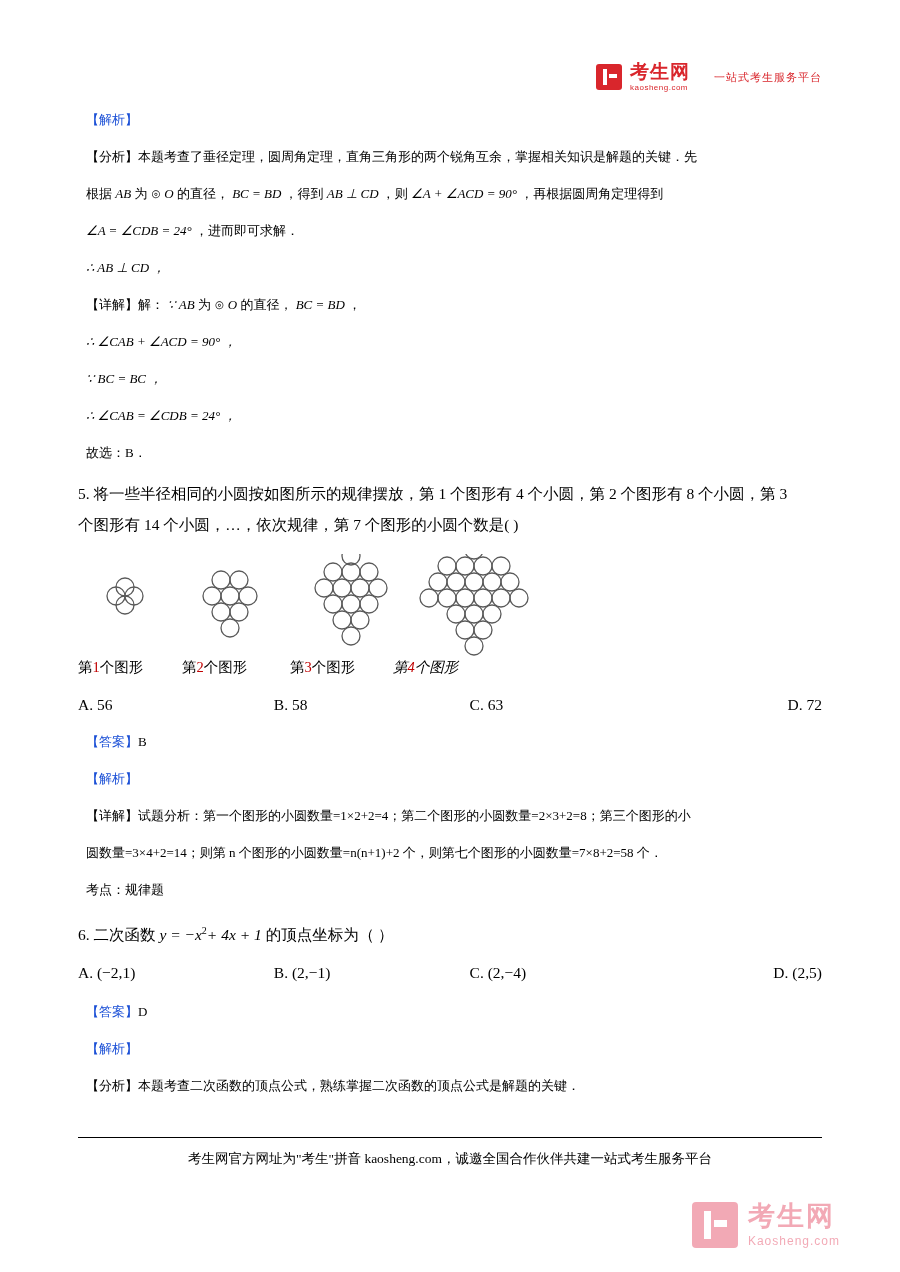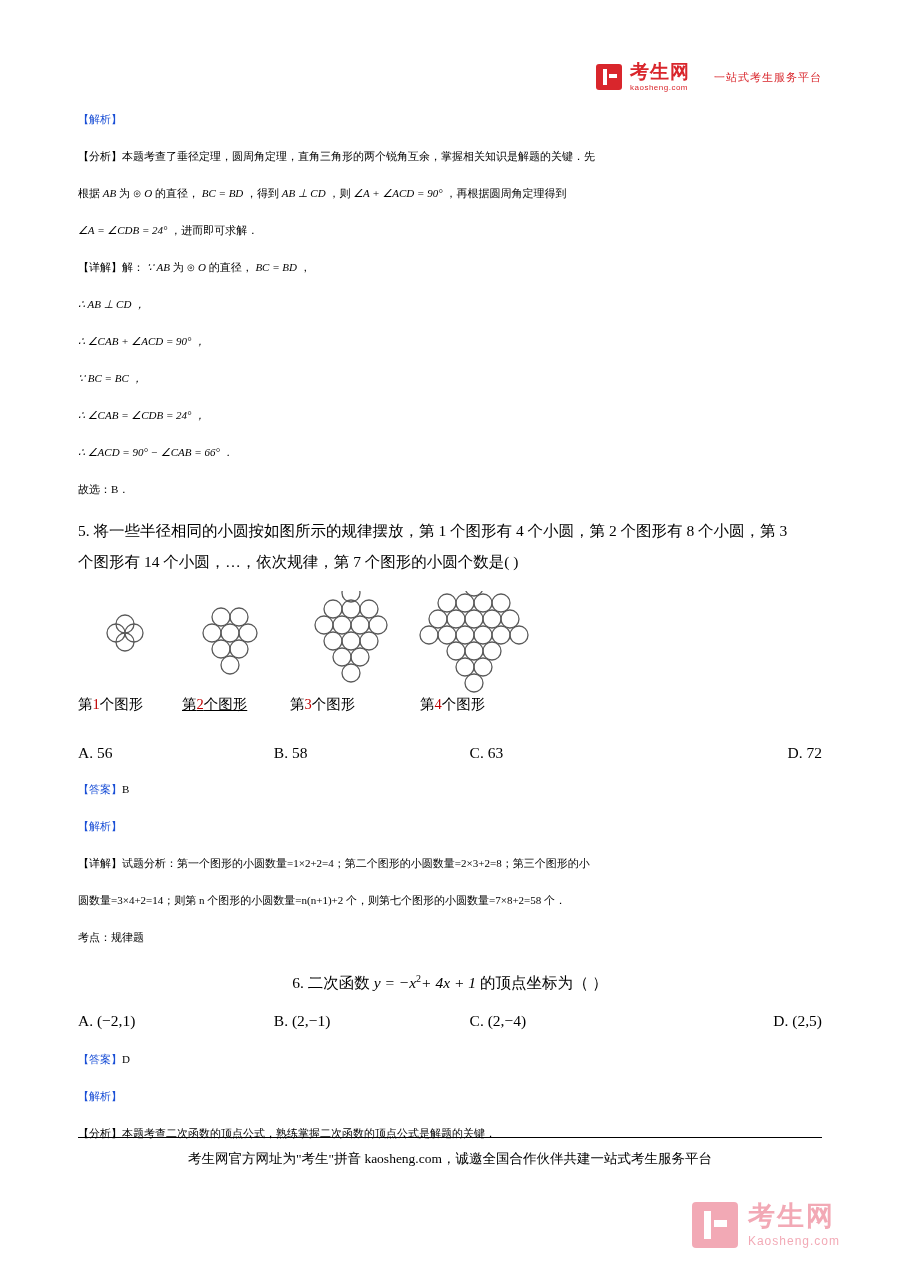--- a/index.html
+++ b/index.html
@@ -58,23 +58,23 @@
     font-size:11px; color:#d9262c; margin-left:16px; letter-spacing:1px;
   }
   
   .content {
     position:absolute;
     left:78px;
     right:78px;
     top:104px;
   }
   .line {
-    font-size:11px;
+    font-size:13px;
     line-height:31px;
-    margin:0 0 6px 0;
+    margin:0 0 6px 8px;
     color:#000;
   }
   .tag { color:#1a4fd6; }
   .mono-i { font-family:"Liberation Serif", serif; font-style:italic; }
   .sup { vertical-align: super; font-size: 10px; }
   .q { font-size:15.5px; line-height:31px; margin:0; }
   .opts {
     display:flex;
     font-size:15.5px;
     line-height:30px;
@@ -162,36 +162,35 @@
       <span>，则</span>
       <span class="mono-i">∠A + ∠ACD = 90°</span>
       <span>，再根据圆周角定理得到</span>
     </p>
 
     <p class="line">
       <span class="mono-i">∠A = ∠CDB = 24°</span>
       <span>，进而即可求解．</span>
     </p>
 
+    <p class="line mono-i">∴ AB ⊥ CD ，</p>
+
     <p class="line">
       <span>【详解】解：</span>
       <span class="mono-i">∵ AB</span>
       <span>为</span>
       <span>⊙</span>
       <span class="mono-i">O</span>
       <span>的直径，</span>
       <span class="mono-i">BC = BD</span>
       <span>，</span>
     </p>
-
-    <p class="line mono-i">∴ AB ⊥ CD ，</p>
     <p class="line mono-i">∴ ∠CAB + ∠ACD = 90° ，</p>
     <p class="line mono-i">∵ BC = BC ，</p>
     <p class="line mono-i">∴ ∠CAB = ∠CDB = 24° ，</p>
-    <p class="line mono-i">∴ ∠ACD = 90° − ∠CAB = 66° ．</p>
     <p class="line">故选：B．</p>
 
     <p class="q" style="margin-top:10px;">
       <span>5.</span>
       <span>将一些半径相同的小圆按如图所示的规律摆放，第 1 个图形有 4 个小圆，第 2 个图形有 8 个小圆，第 3</span>
     </p>
     <p class="q">个图形有 14 个小圆，…，依次规律，第 7 个图形的小圆个数是(      )</p>
 
     <div class="figure-area">
       <svg width="744" height="108" viewBox="0 0 744 108">
@@ -246,49 +245,49 @@
           <circle cx="405" cy="76" r="9"></circle>
           <circle cx="396" cy="92" r="9"></circle>
           <circle cx="396" cy="-4" r="9"></circle>
           <circle cx="351" cy="44" r="9"></circle>
           <circle cx="441" cy="44" r="9"></circle>
         </g>
       </svg>
       <span class="cap" style="left:0px; top:104px;">
         <span>第</span><span class="red">1</span><span>个图形</span>
       </span>
-      <span class="cap" style="left:104px; top:104px;text-decoration:underline;">
+      <span class="cap" style="left:104px; top:104px;">
         <span>第</span><span class="red">2</span><span>个图形</span>
       </span>
       <span class="cap" style="left:212px; top:104px;">
         <span>第</span><span class="red">3</span><span>个图形</span>
       </span>
-      <span class="cap" style="left:342px; top:104px;">
+      <span class="cap" style="left:315px; top:104px;font-style:italic;">
         <span>第</span><span class="red">4</span><span>个图形</span>
       </span>
     </div>
 
-    <div class="opts" style="margin-top:37px;">
+    <div class="opts" style="margin-top:26px;">
       <div class="opt1">A. 56</div>
       <div class="opt2">B. 58</div>
       <div class="opt3">C. 63</div>
       <div class="opt4">D. 72</div>
     </div>
 
     <p class="line" style="margin-top:6px;">
       <span class="tag">【答案】</span><span>B</span>
     </p>
     <p class="line">
       <span class="tag">【解析】</span>
     </p>
     <p class="line">【详解】试题分析：第一个图形的小圆数量=1×2+2=4；第二个图形的小圆数量=2×3+2=8；第三个图形的小</p>
     <p class="line">圆数量=3×4+2=14；则第 n 个图形的小圆数量=n(n+1)+2 个，则第七个图形的小圆数量=7×8+2=58 个．</p>
     <p class="line">考点：规律题</p>
 
-    <p class="q" style="margin-top:10px;text-align:center;">
+    <p class="q" style="margin-top:10px;">
       <span>6.</span>
       <span>二次函数</span>
       <span class="mono-i">y = −x</span><span class="sup">2</span><span class="mono-i">+ 4x + 1</span>
       <span>的顶点坐标为（      ）</span>
     </p>
 
     <div class="opts" style="margin-top:8px;">
       <div class="opt1">A.  (−2,1)</div>
       <div class="opt2">B.  (2,−1)</div>
       <div class="opt3">C.  (2,−4)</div>

